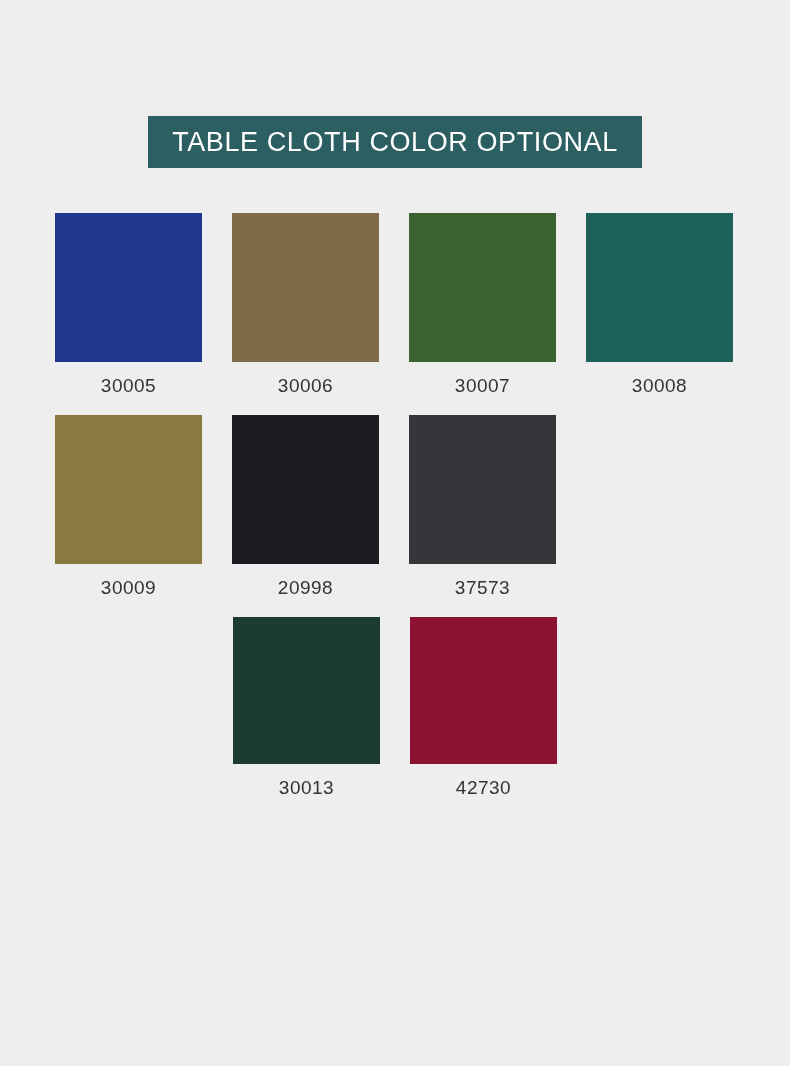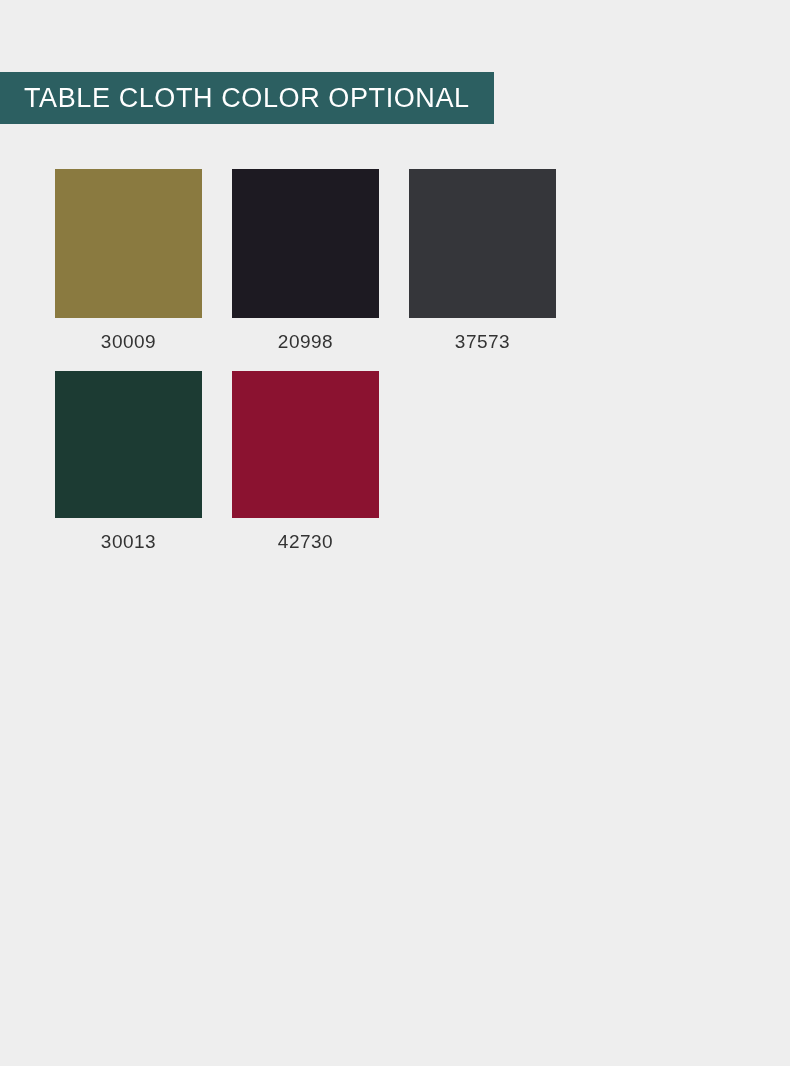--- a/index.html
+++ b/index.html
@@ -19,23 +19,23 @@
   .page {
     width: 790px;
     height: 1066px;
     position: relative;
     background: #eeeeee;
     box-sizing: border-box;
   }
 
   
   .banner-wrap {
-    padding-top: 72px;
+    padding-top: 116px;
     display: flex;
-    justify-content: flex-start;
+    justify-content: center;
   }
   .banner {
     background: #2c5f61;
     color: #ffffff;
     height: 52px;
     line-height: 52px;
     padding: 0 24px;
     min-width: 470px;
     text-align: center;
     font-size: 27px;
@@ -50,21 +50,21 @@
     margin-top: 45px;
     padding: 0 40px;
     box-sizing: border-box;
   }
   .row {
     display: flex;
     justify-content: flex-start;
     margin-bottom: 18px;
   }
   .row.centered {
-    justify-content: flex-start;
+    justify-content: center;
   }
   .cell {
     width: 177px;
     display: flex;
     flex-direction: column;
     align-items: center;
     flex: 0 0 auto;
   }
   .swatch {
     width: 147px;
@@ -88,20 +88,38 @@
 
 <div class="page">
 
   <div class="banner-wrap">
     <div class="banner" style="background: rgb(44, 95, 97); color: rgb(255, 255, 255);">TABLE CLOTH COLOR OPTIONAL</div>
   </div>
 
   <div class="grid">
 
 
+    <div class="row">
+      <div class="cell">
+        <div class="swatch" style="background: rgb(31, 55, 143);"></div>
+        <div class="caption">30005</div>
+      </div>
+      <div class="cell">
+        <div class="swatch" style="background: rgb(127, 106, 74);"></div>
+        <div class="caption">30006</div>
+      </div>
+      <div class="cell">
+        <div class="swatch" style="background: rgb(58, 99, 48);"></div>
+        <div class="caption">30007</div>
+      </div>
+      <div class="cell">
+        <div class="swatch" style="background: rgb(29, 97, 89);"></div>
+        <div class="caption">30008</div>
+      </div>
+    </div>
 
     <div class="row">
       <div class="cell">
         <div class="swatch" style="background: rgb(138, 122, 64);"></div>
         <div class="caption">30009</div>
       </div>
       <div class="cell">
         <div class="swatch" style="background: rgb(29, 26, 34);"></div>
         <div class="caption">20998</div>
       </div>

